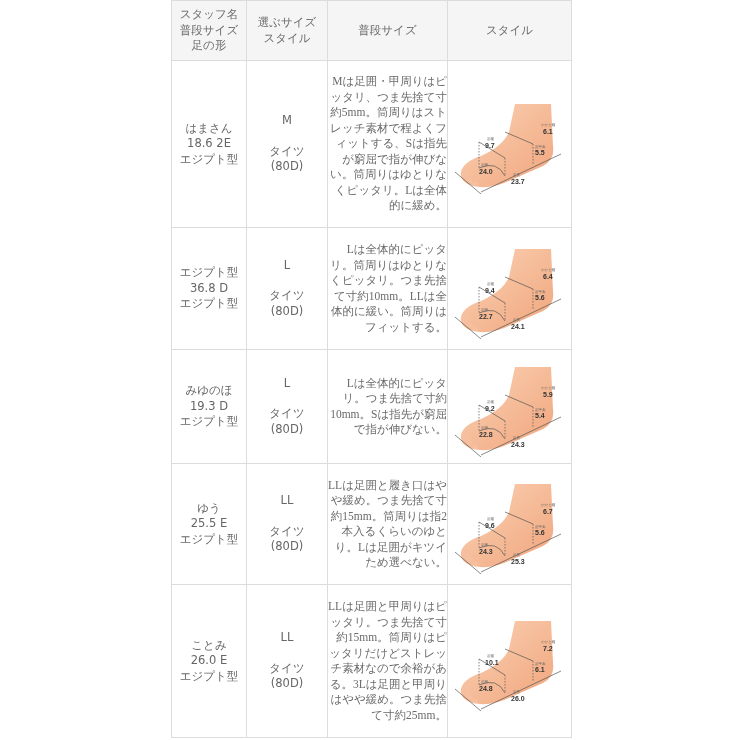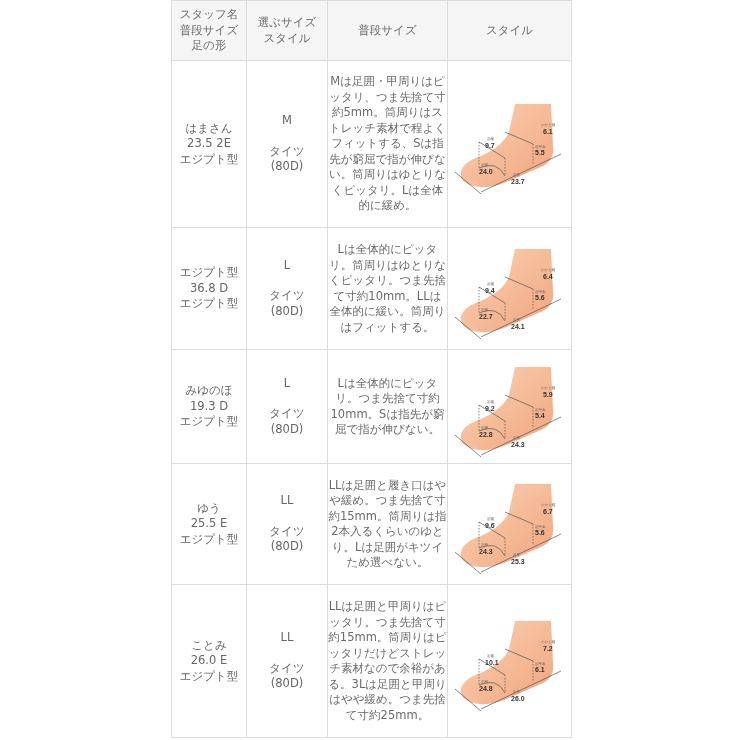--- a/index.html
+++ b/index.html
@@ -11,21 +11,21 @@
     width: 400px;
   }
   table.fit th, table.fit td {
     border: 1px solid #dcdcdc;
     font-size: 11.5px; line-height: 15.5px; font-weight: normal;
     vertical-align: middle; padding: 0;
   }
   table.fit th { background: #f5f5f5; text-align: center; height: 59px; color: #6a6a6a; }
   col.c1 { width: 75px; } col.c2 { width: 81px; } col.c3 { width: 120px; } col.c4 { width: 124px; }
   td.name, td.size { text-align: center; }
-  td.comment { padding: 5px 4px 5px 6px; text-align: center; color: #6a6a6a; }
+  td.comment { padding: 5px 4px 5px 6px; text-align: right; color: #6a6a6a; font-family: Liberation Serif, serif; }
   td.data { text-align: center; }
   .line { display: block; }
   .gap { display: block; height: 15px; }
   tr.r1 td { height: 166px; } tr.r2 td { height: 121px; } tr.r3 td { height: 113px; }
   tr.r4 td { height: 120px; } tr.r5 td { height: 152px; }
   .foot { width: 118px; height: 100px; display: block; margin: 0 auto; }
   .foot text { font-family: "Liberation Sans", sans-serif; }
 </style>
 </head>
 <body>
@@ -49,21 +49,21 @@
         <span class="line">スタイル</span>
       </th>
       <th>普段サイズ</th>
       <th>スタイル</th>
     </tr>
   </thead>
   <tbody id="rows">
   <tr class="r1">
     <td class="name">
       <span class="line">はまさん</span>
-      <span class="line">23.5 2E</span>
+      <span class="line">18.6 2E</span>
       <span class="line">エジプト型</span>
     </td>
     <td class="size">
       <span class="line">M</span>
       <span class="gap"></span>
       <span class="line">タイツ</span>
       <span class="line">(80D)</span>
     </td>
     <td class="comment">Mは足囲・甲周りはピッタリ、つま先捨て寸約5mm。筒周りはストレッチ素材で程よくフィットする、Sは指先が窮屈で指が伸びない。筒周りはゆとりなくピッタリ。Lは全体的に緩め。</td>
     <td class="data">

